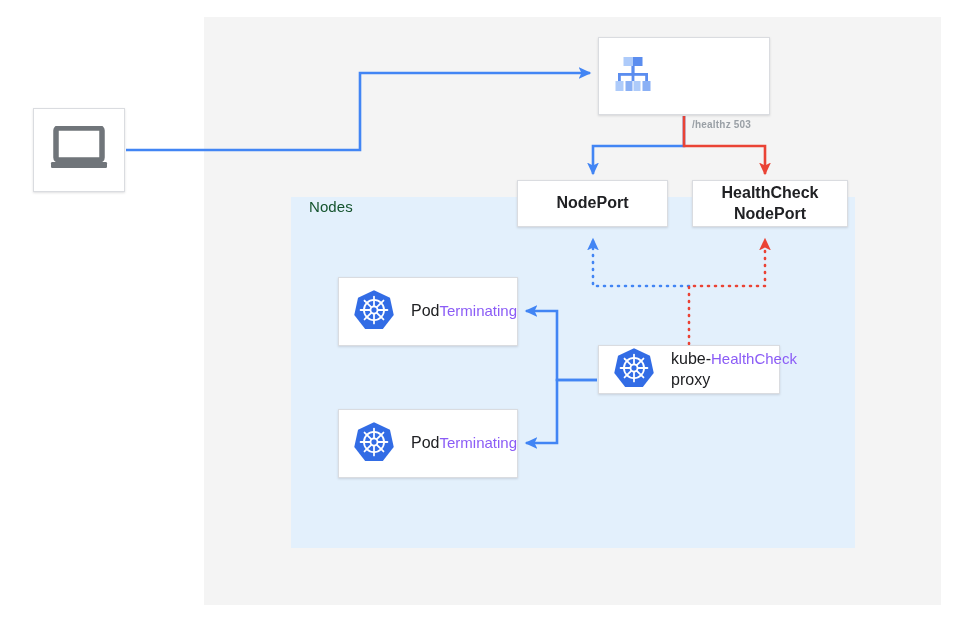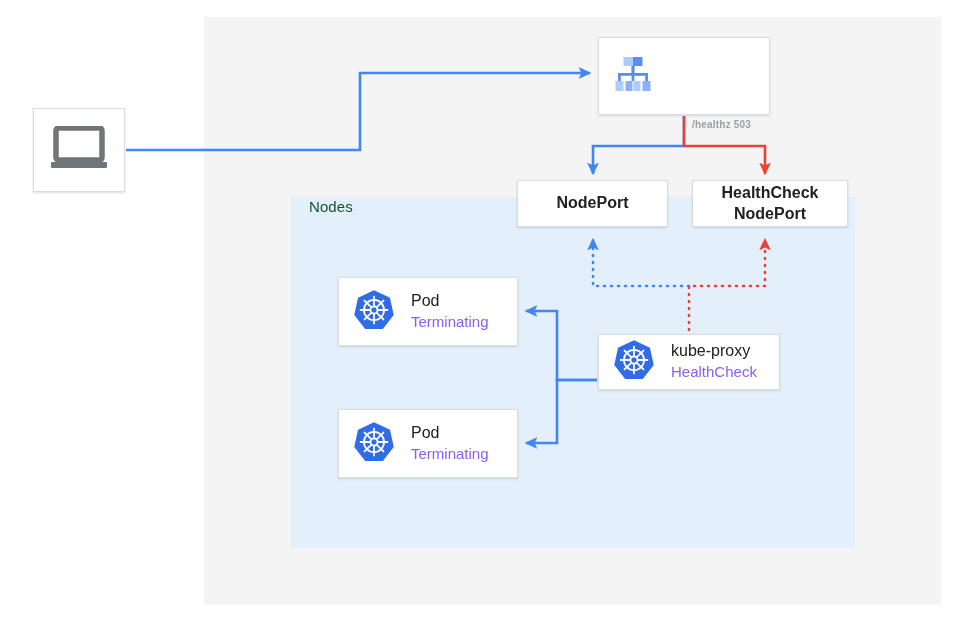--- a/index.html
+++ b/index.html
@@ -100,22 +100,22 @@
 
   
   .card-k8 {
     display: flex;
     align-items: center;
     padding-left: 14px;
     gap: 16px;
   }
   .card-pod1     { left: 338px; top: 277px; width: 180px; height: 69px; }
   .card-pod2     { left: 338px; top: 409px; width: 180px; height: 69px; }
-  .card-kubeproxy{ left: 598px; top: 334px; width: 182px; height: 56px; }
-  .k8-text { display: flex; flex-direction: column; justify-content: center; }
+  .card-kubeproxy{ left: 598px; top: 345px; width: 182px; height: 49px; }
+  .k8-text { display: flex; justify-content: center; }
   .k8-title {
     font-size: 16px;
     color: #202124;
     line-height: 1.3;
   }
   .k8-sub {
     font-size: 15px;
     color: #8b5cf6;
     line-height: 1.35;
   }

